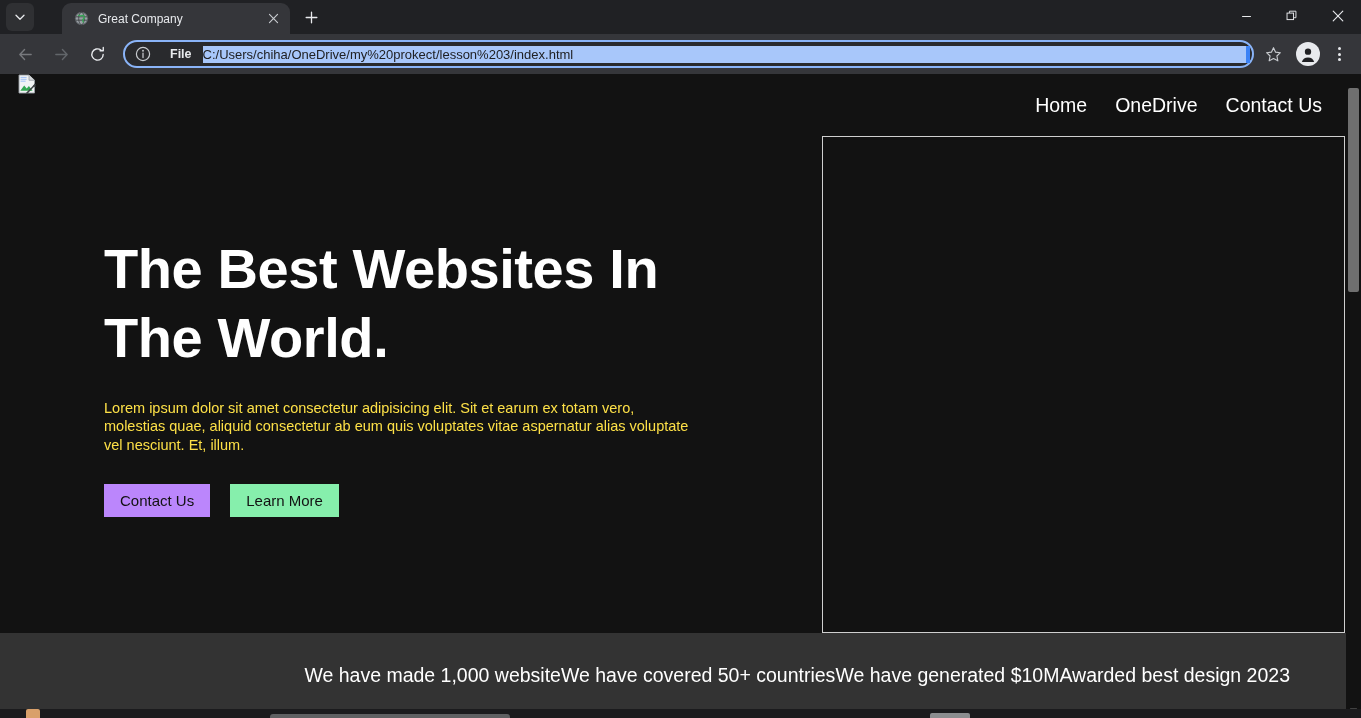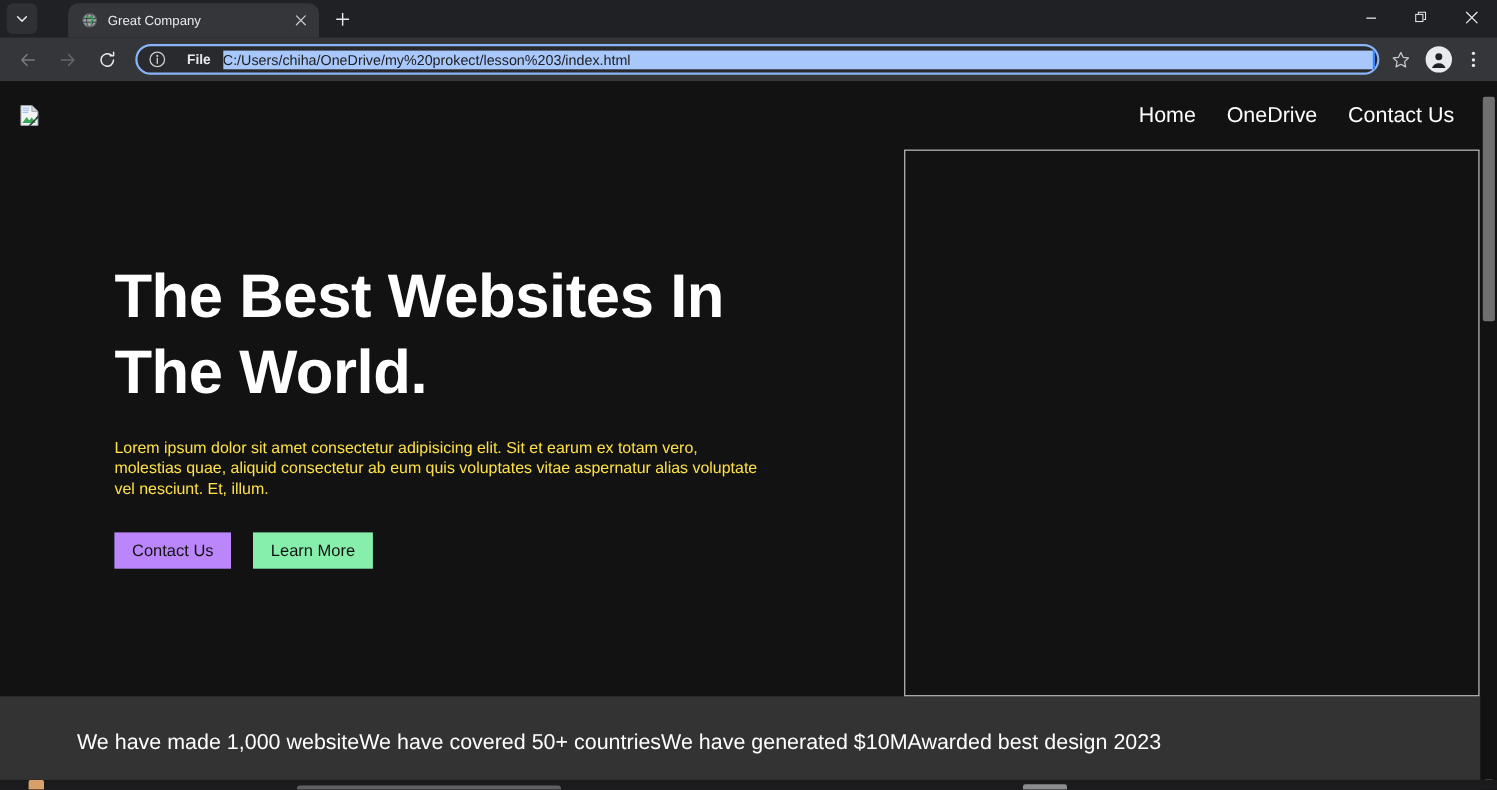--- a/index.html
+++ b/index.html
@@ -137,21 +137,21 @@
   }
   .url-text {
     flex: 1;
     color: #202124;
     background: #a8c7fa;
     font-size: 13px;
     white-space: nowrap;
     overflow: hidden;
     line-height: 17px;
     min-width: 0;
-    border-right: 2px solid #3b82f6;
+    border-right: 4px solid #3b82f6;
   }
   .star-btn {
     width: 26px; height: 26px;
     border-radius: 50%;
     display:flex;align-items:center;justify-content:center;
     cursor:pointer;
     flex: none;
   }
   .profile {
     width: 24px; height: 24px;
@@ -188,21 +188,20 @@
     background: #121212;
     display: flex;
     flex-direction: column;
   }
 
   
   .site-header {
     height: 62px;
     flex: none;
     display: flex;
-    align-items: center;
     padding: 0 1px 0 18px;
   }
   .logo-broken {
     width: 18px; height: 20px;
     flex: none;
     display: block;
   }
   .site-nav {
     margin-left: auto;
     display: flex;
@@ -274,21 +273,21 @@
   }
 
   
   .stats {
     height: 85px;
     flex: none;
     background: #333333;
     display: flex;
     align-items: center;
     padding: 0 56px 0 70px;
-    justify-content: flex-start;
+    justify-content: flex-end;
   }
   .stat {
     color: #ffffff;
     font-size: 19.5px;
     white-space: nowrap;
   }
 
   
   .pg-scroll {
     position: absolute;

